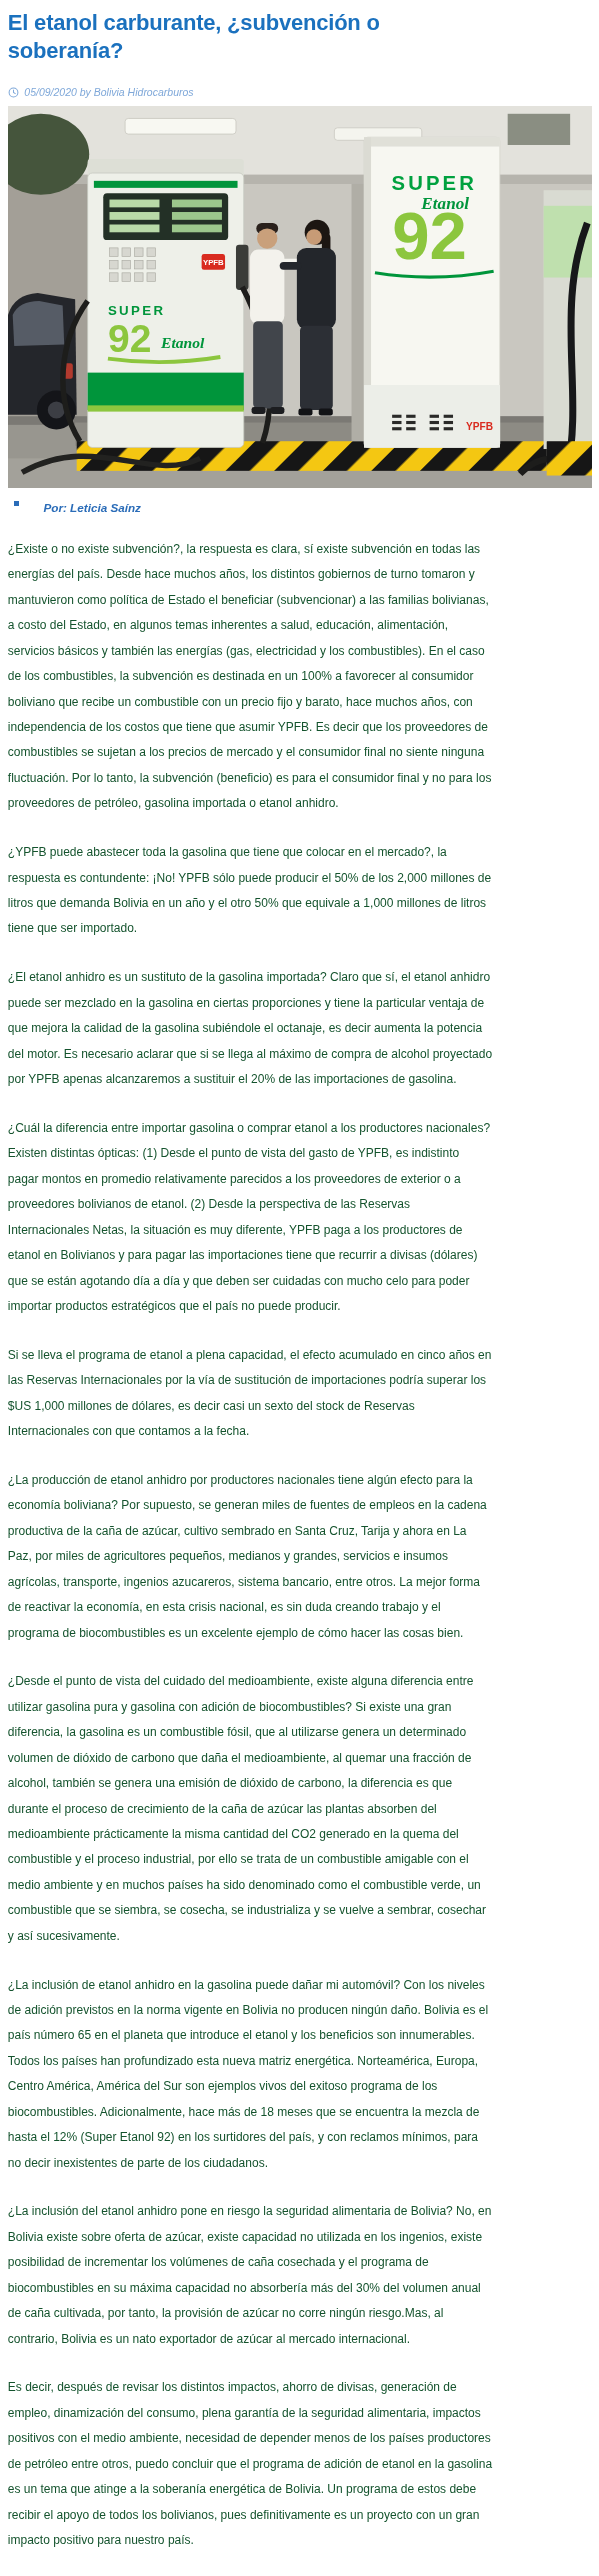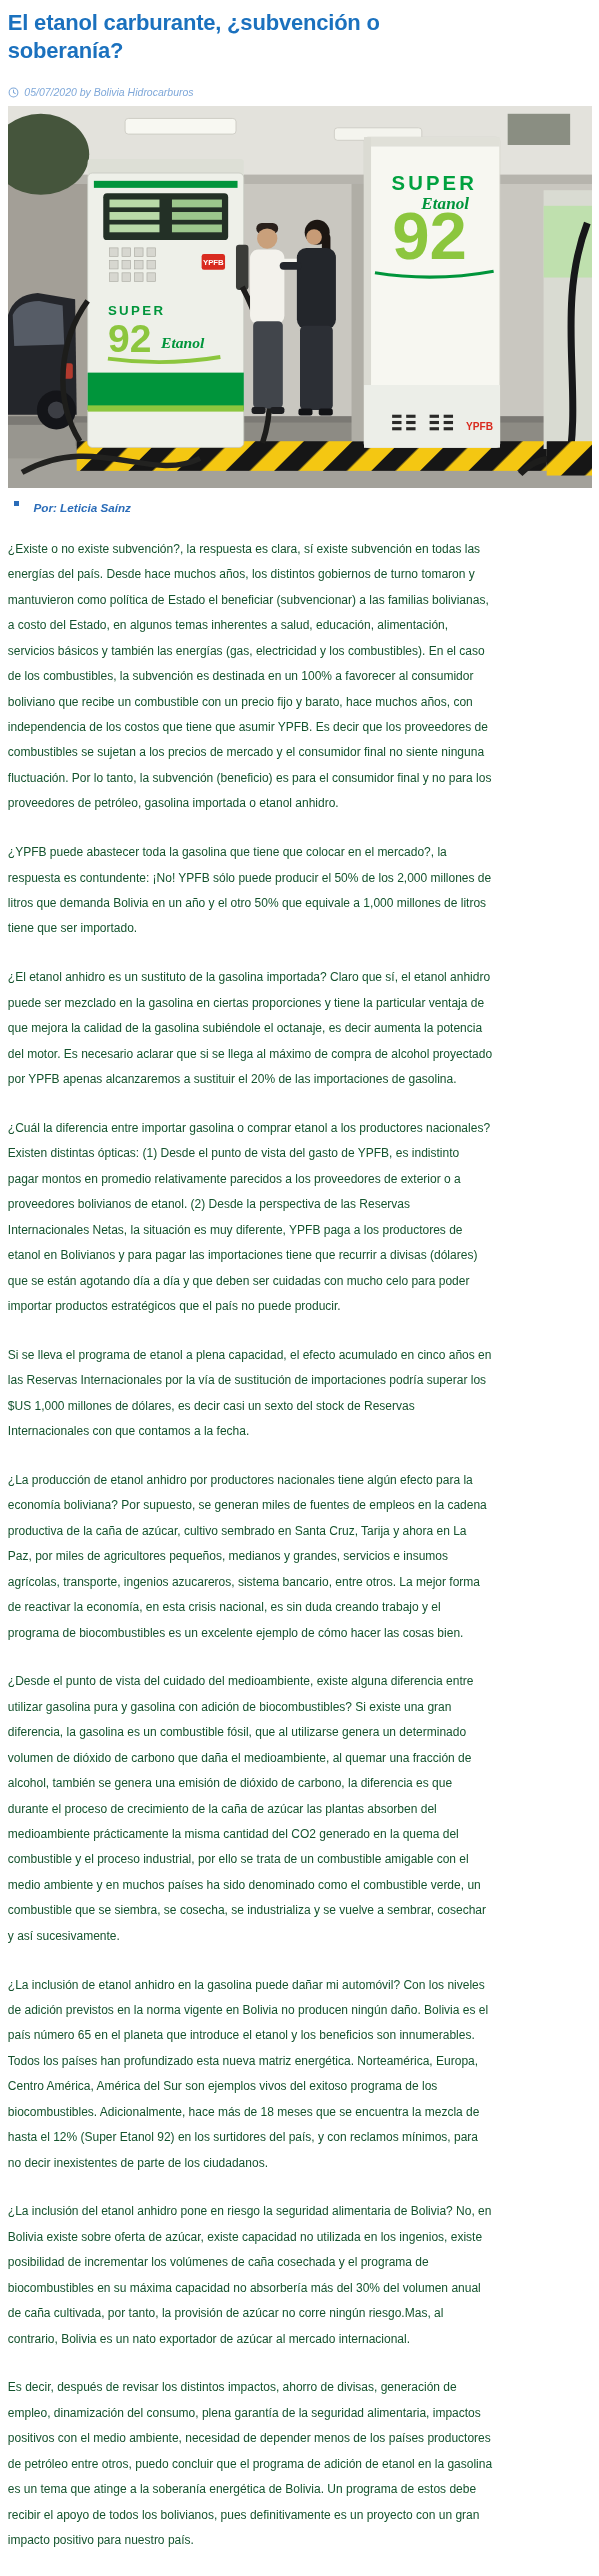--- a/index.html
+++ b/index.html
@@ -11,21 +11,21 @@
   }
   .meta{
     display:flex;align-items:center;gap:5.5px;
     color:#7fa8d9;font-style:italic;font-size:10.5px;
     margin:22px 0 7.8px 0;
   }
   .meta .clock{flex:0 0 auto;display:inline-flex;}
   .hero{margin:0;}
   .hero svg{display:block;width:584px;height:382px;}
   .byline{
-    display:flex;align-items:flex-start;gap:14px;
+    display:flex;align-items:flex-start;gap:24px;
     color:#2a6cb8;font-weight:bold;font-style:italic;font-size:11.7px;
     margin:12.5px 0 23.4px 6.2px;
   }
   .byline .bullet{width:5.5px;height:5.5px;background:#2a6cb8;flex:0 0 auto;}
   p.body-par{
     color:#14532d;font-size:12px;line-height:2.12;
     margin:0 0 23.4px 0;text-align:left;
   }
   .footer-note{
     color:#2a6cb8;font-weight:bold;font-style:italic;font-size:10px;
@@ -39,21 +39,21 @@
 
   <h1 class="post-title">El etanol carburante, ¿subvención o soberanía?</h1>
 
   <div class="meta">
     <span class="clock">
       <svg width="11" height="11" viewBox="0 0 14 14">
         <circle cx="7" cy="7" r="5.6" fill="none" stroke="#7fa8d9" stroke-width="1.3"></circle>
         <path d="M7 3.8 V7 L9.3 8.4" fill="none" stroke="#7fa8d9" stroke-width="1.3" stroke-linecap="round"></path>
       </svg>
     </span>
-    <span>05/07/2020 by Bolivia Hidrocarburos</span>
+    <span>05/09/2020 by Bolivia Hidrocarburos</span>
   </div>
 
   <figure class="hero">
     <svg viewBox="0 0 748 490" preserveAspectRatio="none" role="img">
       <defs>
         <pattern id="hz" width="44" height="44" patternUnits="userSpaceOnUse" patternTransform="rotate(45)">
           <rect width="44" height="44" fill="#f4c712"></rect>
           <rect width="22" height="44" fill="#161616"></rect>
         </pattern>
       </defs>

